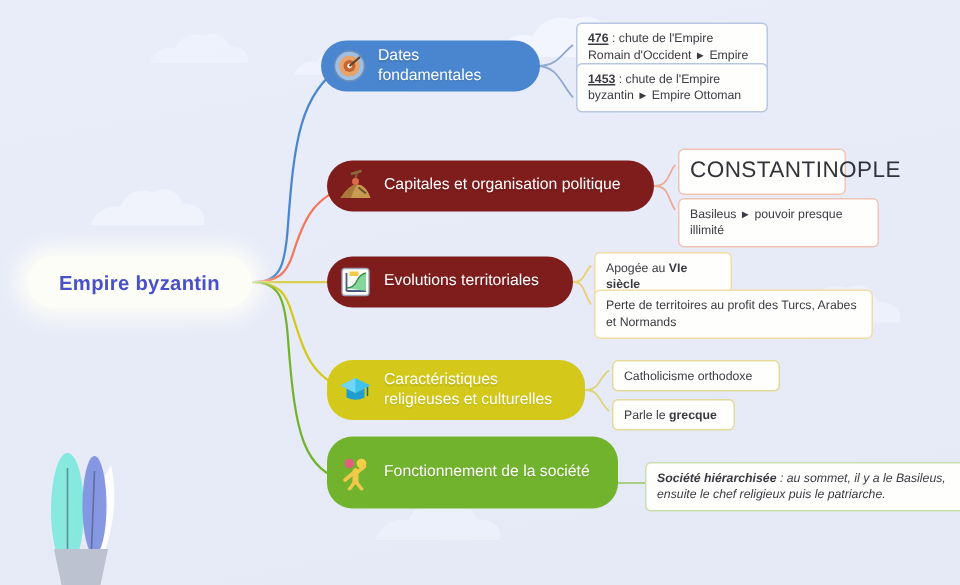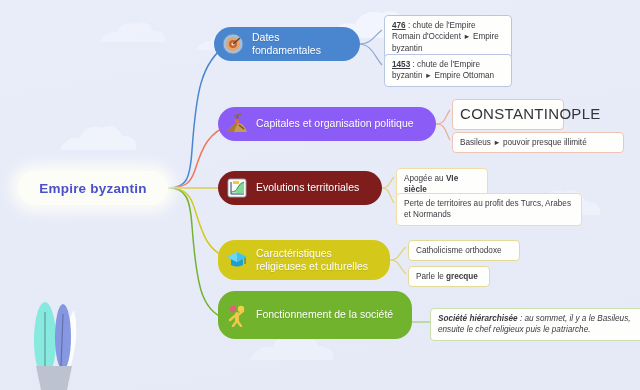--- a/index.html
+++ b/index.html
@@ -185,45 +185,45 @@
     </span>
     <span class="branch-label">Dates fondamentales</span>
   </div>
 
   <div class="leaf blue" style="left:384px; top:15px; width:128px;">
     <span class="u">476</span><span> : </span><span>chute de l'Empire Romain d'Occident</span>
     <span class="arrow-g">►</span>
     <span>Empire byzantin</span>
   </div>
 
-  <div class="leaf blue" style="left:384px; top:54px; width:128px;">
+  <div class="leaf blue" style="left:384px; top:42px; width:128px;">
     <span class="u">1453</span><span> : </span><span>chute de l'Empire byzantin</span>
     <span class="arrow-g">►</span>
     <span>Empire Ottoman</span>
   </div>
 
-  <div class="branch" style="left:218px; top:107px; width:218px; height:34px; background:#8b5cf6;">
+  <div class="branch" style="left:218px; top:107px; width:218px; height:34px; background:#7f1d1d;">
     <span class="branch-icon">
       <svg viewBox="0 0 24 24" width="24" height="24">
         <path d="M2 20 q6-9 11-9 q6 0 9 9 z" fill="#c99a52"></path>
         <path d="M2 20 q6-9 11-9 q-3 5-4 9 z" fill="#a8793a"></path>
         <path d="M11 11 l2-8" stroke="#7c5a33" stroke-width="1.6"></path>
         <path d="M9 4 l7-2" stroke="#8d6a3c" stroke-width="1.6"></path>
         <circle cx="12" cy="9" r="2.3" fill="#d96a4a"></circle>
         <path d="M14 13 l5 4" stroke="#6d4f2c" stroke-width="1.3"></path>
       </svg>
     </span>
     <span class="branch-label">Capitales et organisation politique</span>
   </div>
 
   <div class="leaf orange caps" style="left:452px; top:99px; width:112px;">
     <span>CONSTANTINOPLE</span>
   </div>
 
-  <div class="leaf orange" style="left:452px; top:132px; width:172px;">
+  <div class="leaf orange" style="left:452px; top:132px; width:134px;">
     <span>Basileus</span>
     <span class="arrow-g">►</span>
     <span>pouvoir presque illimité</span>
   </div>
 
   <div class="branch" style="left:218px; top:171px; width:164px; height:34px; background:#7f1d1d;">
     <span class="branch-icon">
       <svg viewBox="0 0 24 24" width="24" height="24">
         <rect x="3" y="3" width="18" height="18" rx="2" fill="#fdfdf8" stroke="#9aa4b4" stroke-width="0.9"></rect>
         <path d="M6 18 L6 6" stroke="#4a5a86" stroke-width="1.2"></path>

